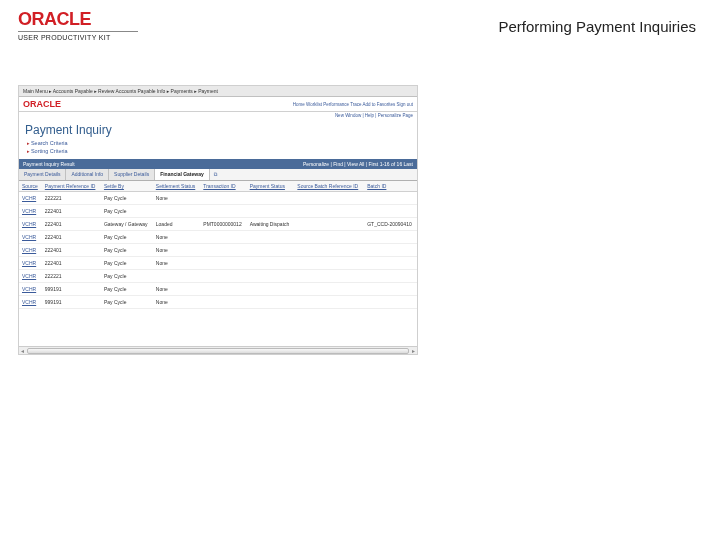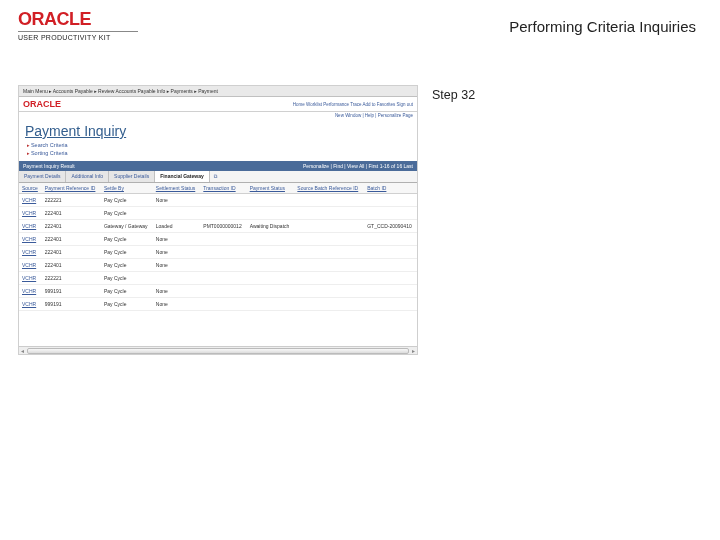--- a/index.html
+++ b/index.html
@@ -78,23 +78,22 @@
   }
   .ss-oracle .links { color: #3a5a9a; font-weight: normal; font-size: 4.5px; }
   .ss-util {
     text-align: right;
     font-size: 4.5px;
     color: #3a5a9a;
     padding: 1px 4px;
   }
   .ss-page-title {
     color: #335e8e;
-    font-size: 14px;
+    font-size: 12px;
     padding: 4px 6px 2px 6px;
-    text-decoration: underline;
   }
   .ss-collapse {
     color: #3a5a9a;
     font-size: 5.5px;
     padding: 1px 8px;
   }
   .ss-collapse::before {
     content: "▸ ";
     color: #b33;
     font-size: 5px;
@@ -180,21 +179,21 @@
   .instruction b { font-weight: bold; }
 </style>
 </head>
 <body>
 
 <div class="header">
   <div class="logo-block">
     <div class="logo-oracle">ORACLE</div>
     <div class="logo-sub">USER PRODUCTIVITY KIT</div>
   </div>
-  <div class="doc-title">Performing Criteria Inquiries</div>
+  <div class="doc-title">Performing Payment Inquiries</div>
 </div>
 
 <div class="content">
   <div class="screenshot">
     <div class="ss-topbar" id="breadcrumb">Main Menu  ▸  Accounts Payable  ▸  Review Accounts Payable Info  ▸  Payments  ▸  Payment</div>
     <div class="ss-oracle">
       <span>ORACLE</span>
       <span class="links" id="toplinks">Home   Worklist   Performance Trace   Add to Favorites   Sign out</span>
     </div>
     <div class="ss-util">New Window | Help | Personalize Page</div>
@@ -322,15 +321,14 @@
         </tbody>
     </table>
     <div class="ss-scroll">
       <span>◄</span>
       <div class="thumb"></div>
       <span>►</span>
     </div>
   </div>
 
   <div class="side">
-    <div class="step-label">Step 32</div>
   </div>
 </div>
 
 </body></html>

